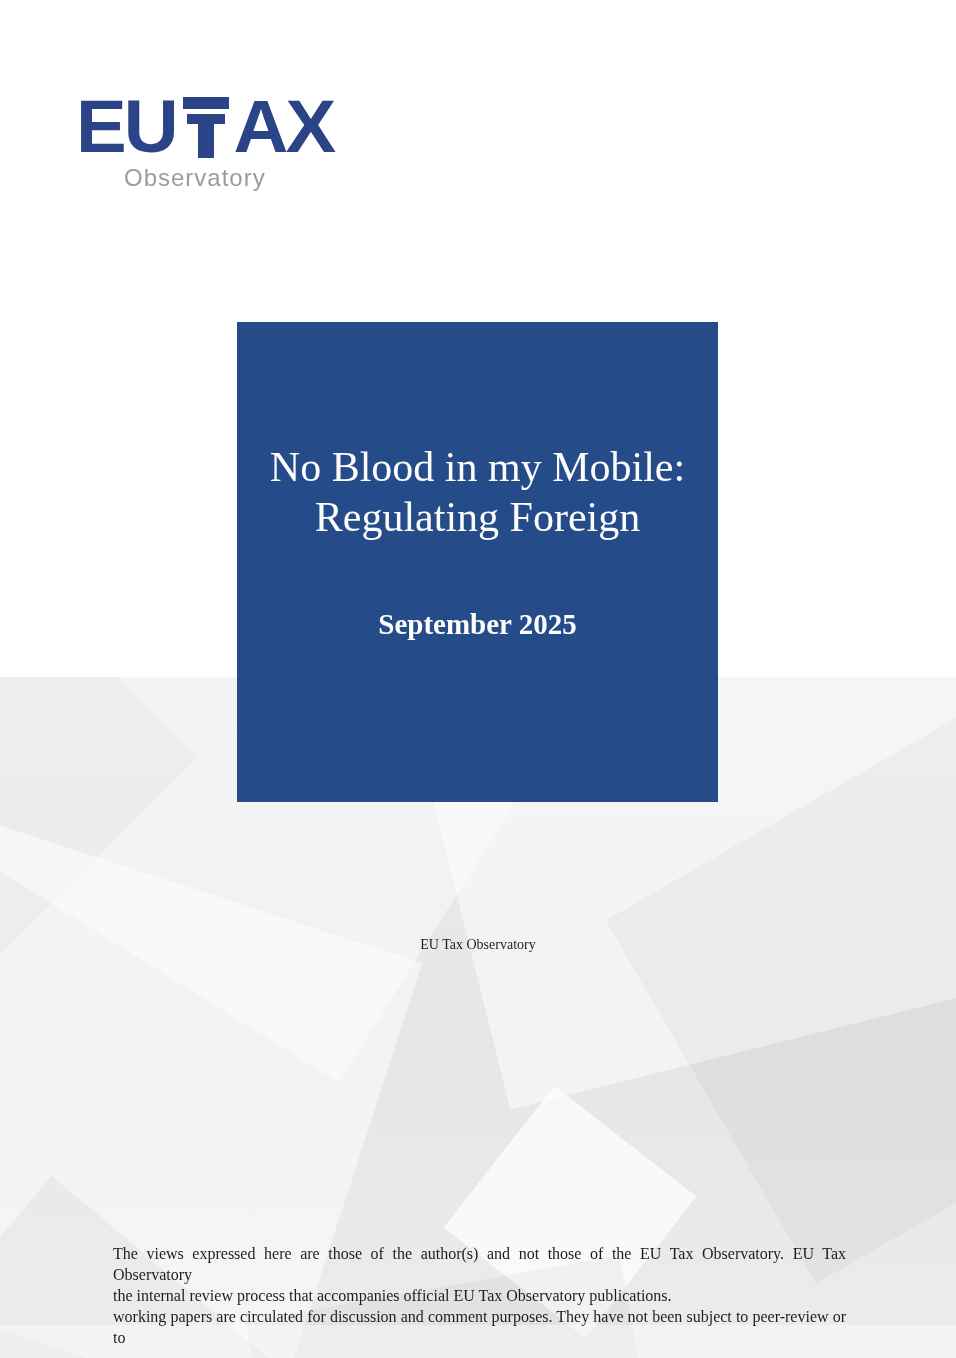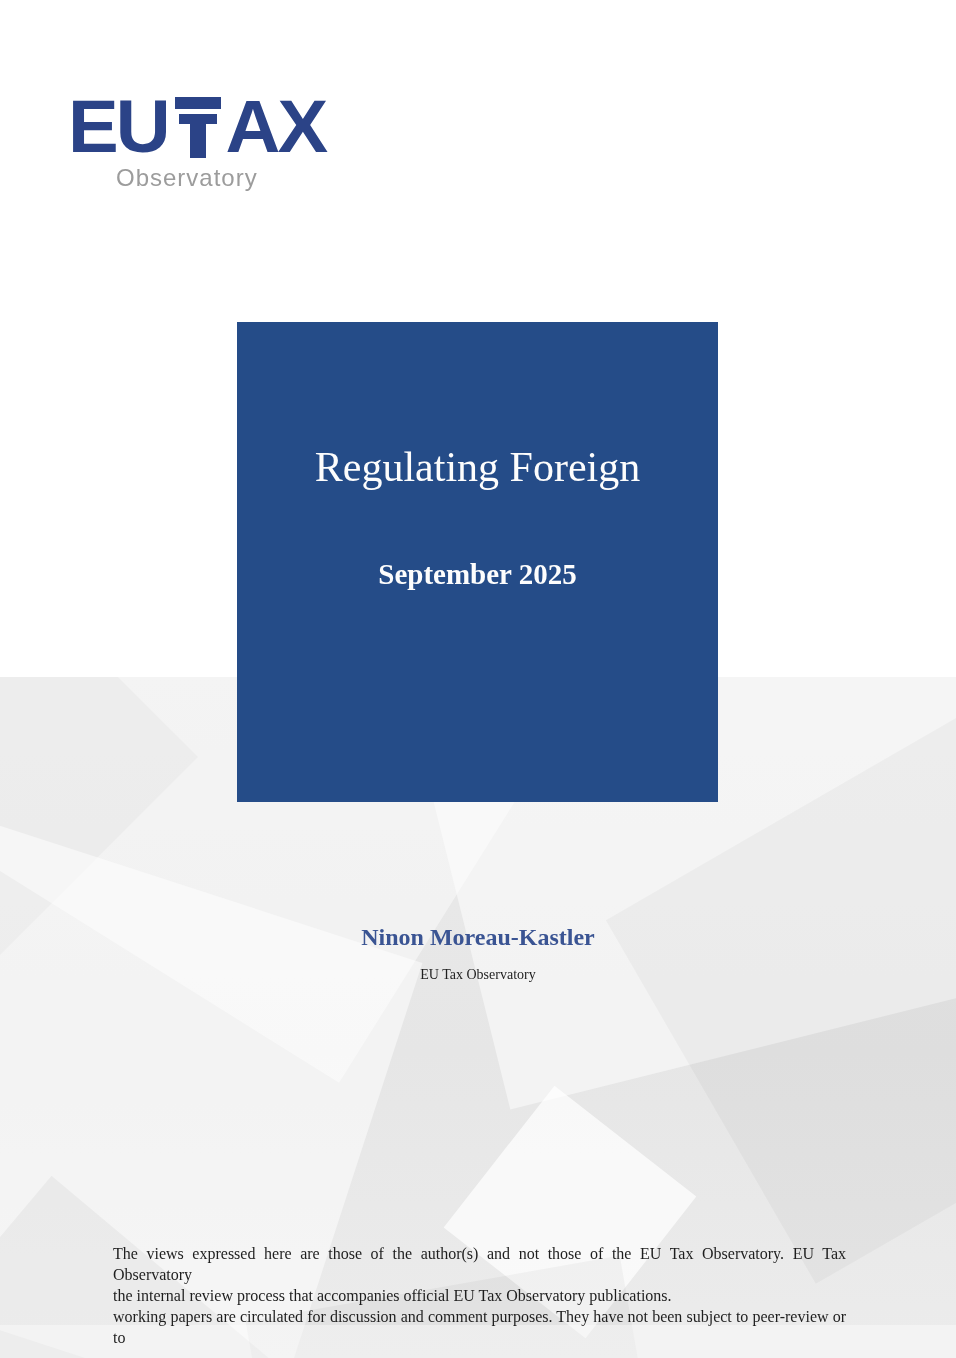--- a/index.html
+++ b/index.html
@@ -23,21 +23,21 @@
   .sh2 { left: -30px;  top: -260px; width: 560px; height: 560px; transform: rotate(32deg);  background: rgba(255,255,255,0.45); }
   .sh3 { left: 440px;  top: -140px; width: 660px; height: 500px; transform: rotate(-14deg); background: rgba(255,255,255,0.50); }
   .sh4 { left: -120px; top: 200px;  width: 480px; height: 480px; transform: rotate(18deg);  background: rgba(255,255,255,0.50); }
   .sh5 { left: 480px;  top: 445px;  width: 180px; height: 180px; transform: rotate(38deg);  background: rgba(255,255,255,0.72); }
   .sh6 { left: -80px;  top: 560px;  width: 300px; height: 300px; transform: rotate(40deg);  background: rgba(0,0,0,0.040); }
   .sh7 { left: 680px;  top: 100px;  width: 460px; height: 420px; transform: rotate(-30deg); background: rgba(0,0,0,0.030); }
   .sh8 { left: 260px;  top: 610px;  width: 380px; height: 200px; transform: rotate(-10deg); background: rgba(0,0,0,0.035); }
   .sh9 { left: -20px;  top: 648px;  width: 1000px; height: 40px; background: rgba(255,255,255,0.40); }
 
   
-  .logo { position: absolute; left: 68px; top: 97px; }
+  .logo { position: absolute; left: 76px; top: 97px; }
   .wordmark {
     display: flex; align-items: stretch; height: 59px;
     color: var(--brand-blue, #2b4387);
     font-family: "Liberation Sans", sans-serif;
     font-weight: 800;
   }
   .wordmark .lg-txt {
     display: flex; align-items: center;
     font-size: 76px; line-height: 1; letter-spacing: -3px;
     transform: scaleY(0.98);
@@ -130,27 +130,27 @@
           <i class="stem"></i>
       </span>
       <span class="lg-txt">AX</span>
     </div>
     <div class="logo-sub">Observatory</div>
   </div>
 
 
   <section class="title-box">
     <h1 class="paper-title">
+      <span class="tl">No Blood in my Mobile:</span>
       <span class="tl">Regulating Foreign</span>
     </h1>
     <div class="pub-date">September 2025</div>
   </section>
 
   <section class="author">
-    <div class="author-name">Ninon Moreau-Kastler</div>
     <div class="author-affil">EU Tax Observatory</div>
   </section>
 
   <footer class="disclaimer">
     <span class="dl just">The views expressed here are those of the author(s) and not those of the EU Tax Observatory. EU Tax Observatory</span>
     <span class="dl">the internal review process that accompanies official EU Tax Observatory publications.</span>
     <span class="dl just">working papers are circulated for discussion and comment purposes. They have not been subject to peer-review or to</span>
   </footer>
 
 </div>

